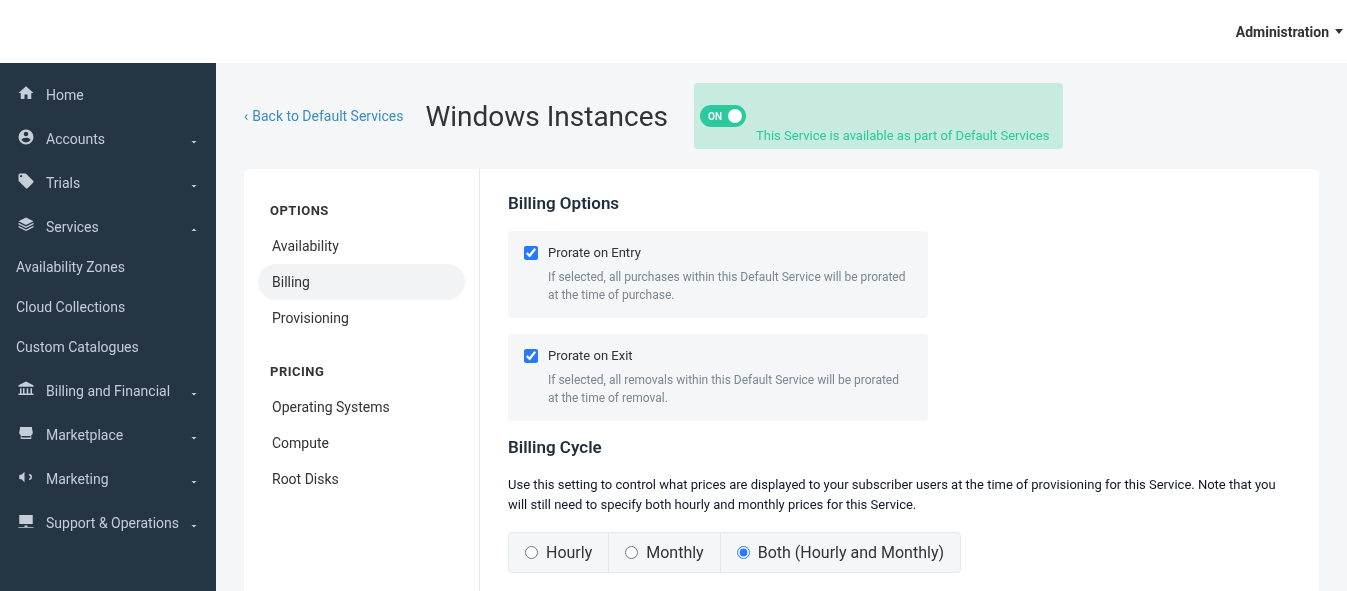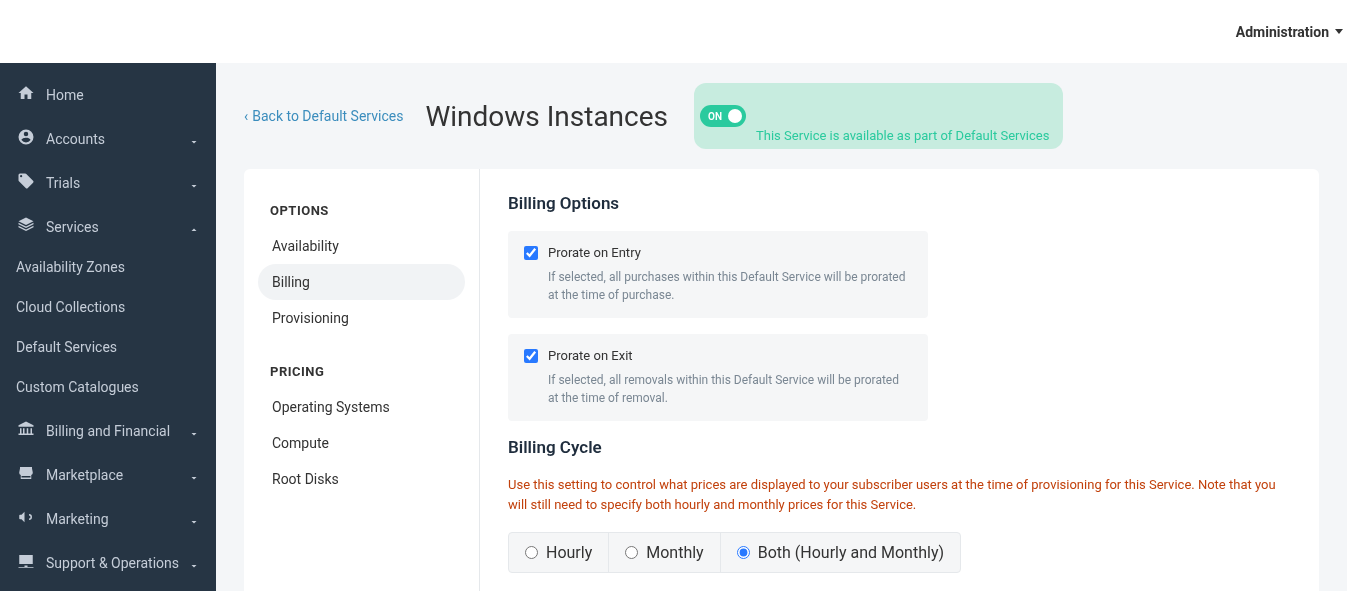--- a/index.html
+++ b/index.html
@@ -14,39 +14,39 @@
 .nav-icon { width: 20px; height: 20px; margin-right: 10px; display: inline-flex; align-items: center; justify-content: center; }
 .nav-icon svg { width: 18px; height: 18px; fill: #c5cdd8; }
 .nav-label { flex: 1; }
 .nav-chevron { width: 12px; height: 12px; }
 .nav-chevron svg { width: 12px; height: 12px; fill: #c5cdd8; }
 .content-wrap { flex: 1; background: #f4f6f8; padding: 0; }
 .page-header { display: flex; align-items: center; padding: 20px 28px; gap: 16px; }
 .back-link { color: #3b8dbd; cursor: pointer; display: flex; align-items: center; gap: 4px; font-size: 14px; }
 .back-link .chev { font-size: 14px; }
 .page-title { font-size: 28px; color: #333; font-weight: 400; margin-left: 6px; }
-.status-pill { display: flex; align-items: center; background: #c7ecdf; border-radius: 12px; padding: 6px 14px 6px 6px; gap: 10px; margin-left: 10px; }
+.status-pill { display: flex; align-items: center; background: #c7ecdf; border-radius: 4px; padding: 6px 14px 6px 6px; gap: 10px; margin-left: 10px; }
 .toggle { display: flex; align-items: center; background: #2aca9e; border-radius: 12px; padding: 2px 4px 2px 8px; height: 22px; position: relative; }
 .toggle-label { color: #fff; font-size: 10px; font-weight: 600; margin-right: 6px; }
 .toggle-knob { width: 14px; height: 14px; background: #fff; border-radius: 50%; }
 .status-text { color: #2aca9e; font-size: 13px; margin-top: 39px; }
 .card { background: #fff; border-radius: 6px; margin: 0 28px 28px 28px; display: flex; min-height: 440px; }
 .subnav { width: 236px; border-right: 1px solid #e5e8eb; padding: 28px 14px; }
 .subnav-heading { font-size: 13px; font-weight: 700; color: #333; letter-spacing: 0.5px; padding: 0 12px; margin-bottom: 10px; margin-top: 6px; }
 .subnav-heading.second { margin-top: 28px; }
 .subnav-item { padding: 10px 14px; border-radius: 18px; cursor: pointer; color: #333; }
 .subnav-item.active { background: #f1f3f5; }
 .main { flex: 1; padding: 24px 28px; }
 .section-title { font-size: 17px; font-weight: 600; color: #1f2d3d; margin-bottom: 18px; }
 .opt-box { background: #f5f6f7; border-radius: 4px; padding: 14px 16px; margin-bottom: 16px; max-width: 420px; }
 .opt-row { display: flex; align-items: center; gap: 10px; }
 .opt-check { width: 14px; height: 14px; accent-color: #2879ff; cursor: pointer; }
 .opt-label { font-size: 13px; color: #333; }
 .opt-desc { font-size: 12px; color: #7a8793; margin-top: 8px; margin-left: 24px; line-height: 1.5; }
-.help-text { font-size: 13px; color: #c2410c; margin: 10px 0 18px 0; line-height: 1.5; }
+.help-text { font-size: 13px; color: #0f172a; margin: 10px 0 18px 0; line-height: 1.5; }
 .radio-group { display: inline-flex; border: 1px solid #e5e8eb; border-radius: 4px; overflow: hidden; background: #f5f6f7; margin-bottom: 22px; }
 .radio-cell { display: flex; align-items: center; gap: 8px; padding: 10px 16px; border-right: 1px solid #e5e8eb; cursor: pointer; }
 .radio-cell:last-child { border-right: none; }
 .radio-cell input { accent-color: #2879ff; cursor: pointer; }
 .radio-cell span { font-size: 16px; color: #333; }
 .actions { display: flex; align-items: center; gap: 24px; }
 .btn-primary { background: #3aa9db; color: #fff; border: none; padding: 10px 18px; border-radius: 3px; font-size: 12px; cursor: pointer; letter-spacing: 0.3px; }
 .btn-cancel { background: none; border: none; color: #e74c3c; font-size: 12px; cursor: pointer; letter-spacing: 0.3px; }
 </style>
 </head>
@@ -105,23 +105,20 @@
       <span class="nav-chevron"><svg viewBox="0 0 24 24">
             <path d="M7 14l5-5 5 5z"></path>
           </svg></span>
     </div>
 
     <div class="nav-item sub">
       <span class="nav-label">Availability Zones</span>
     </div>
     <div class="nav-item sub">
       <span class="nav-label">Cloud Collections</span>
-    </div>
-    <div class="nav-item sub">
-      <span class="nav-label">Default Services</span>
     </div>
     <div class="nav-item sub">
       <span class="nav-label">Custom Catalogues</span>
     </div>
 
     <div class="nav-item">
       <span class="nav-icon">
           <svg viewBox="0 0 24 24">
             <path d="M12 2L2 7v2h20V7L12 2zM4 11v7H2v2h20v-2h-2v-7h-2v7h-3v-7h-2v7h-3v-7H8v7H6v-7H4z"></path>
           </svg>

